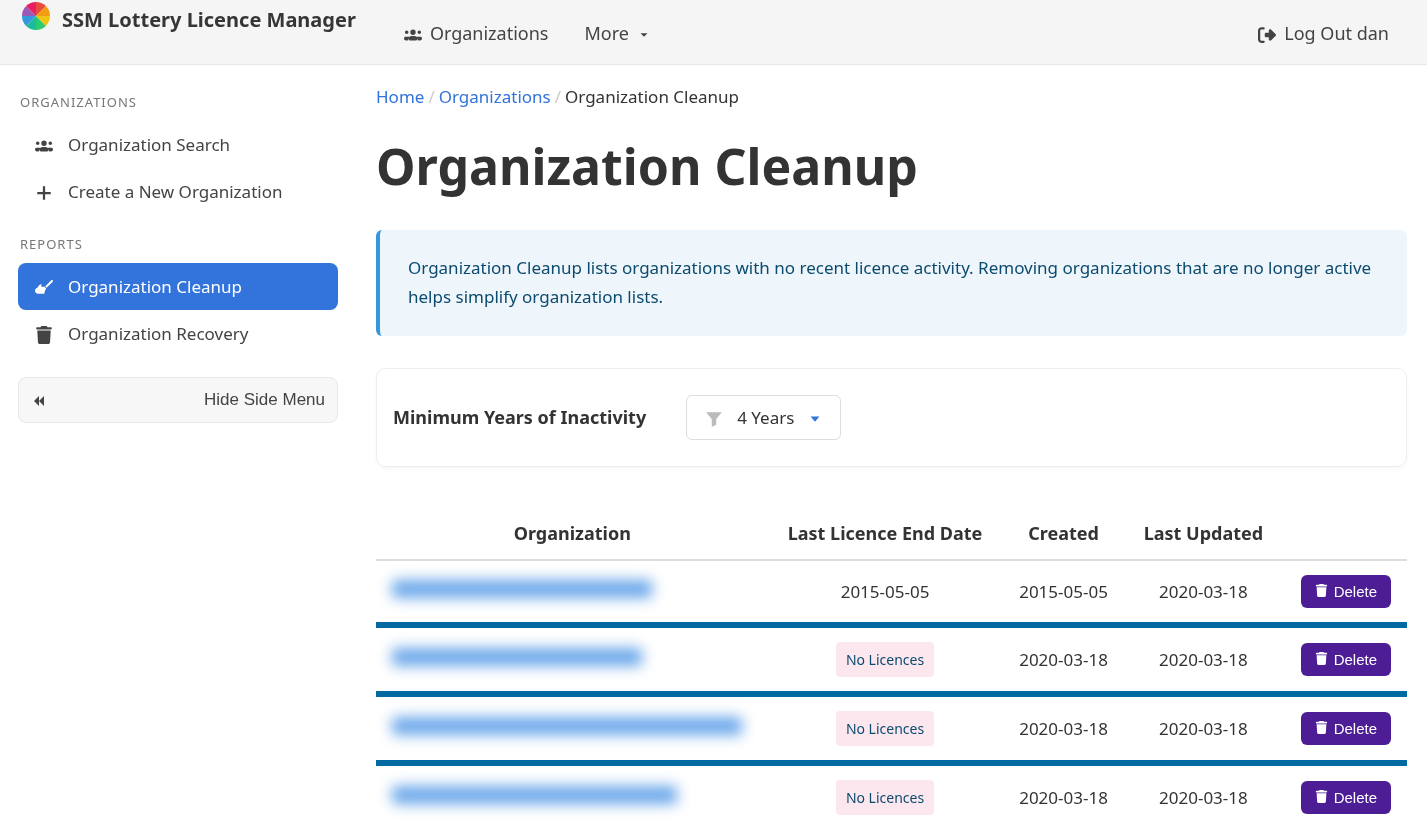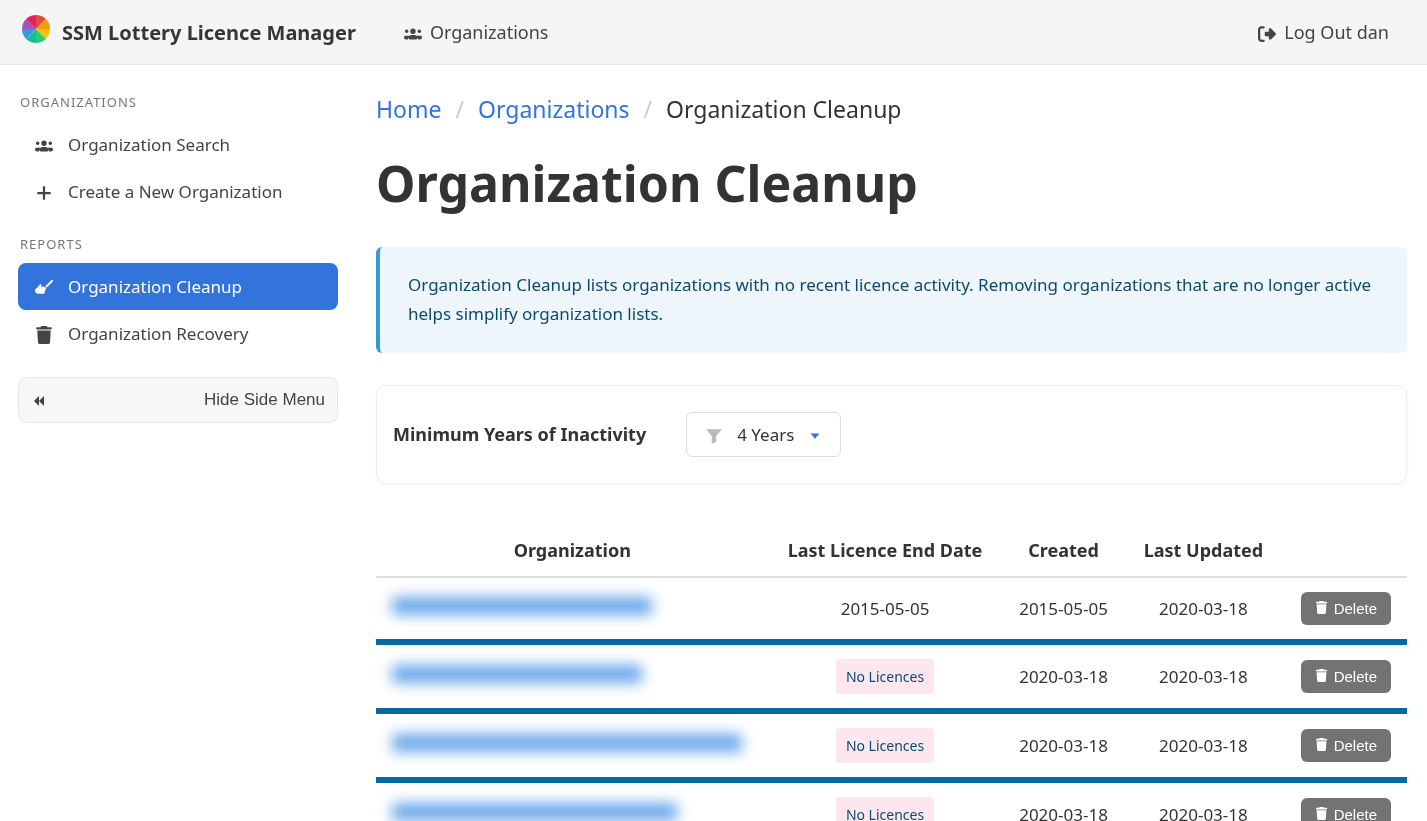--- a/index.html
+++ b/index.html
@@ -1,39 +1,39 @@
 <!DOCTYPE html>
 <html><head>
 <meta charset="utf-8">
 <style>
   * { box-sizing: border-box; margin: 0; padding: 0; }
   body { font-family: system-ui, -apple-system, "Segoe UI", Roboto, sans-serif; background: #fff; color: #333; font-size: 16px; }
   
   
-  .navbar { display: flex; align-items: center; background: #f5f5f5; border-bottom: 1px solid #e8e8e8; padding: 0 20px; height: 65px; }
+  .navbar { display: flex; align-items: flex-start; background: #f5f5f5; border-bottom: 1px solid #e8e8e8; padding: 0 20px; height: 65px; }
   .brand { display: flex; align-items: center; gap: 10px; font-weight: 700; font-size: 20px; color: #363636; margin-right: 30px; cursor: pointer; }
   .brand-logo { width: 32px; height: 32px; }
   .nav-item { display: flex; align-items: center; gap: 8px; padding: 0 18px; font-size: 18px; color: #444; cursor: pointer; height: 65px; }
   .nav-spacer { flex: 1; }
   
   
   .layout { display: flex; }
   .sidebar { width: 356px; padding: 20px 18px; }
   .main { flex: 1; padding: 20px 20px 40px 20px; }
   
   
   .side-heading { font-size: 13px; font-weight: 400; letter-spacing: 1px; color: #777; margin: 8px 0 10px 2px; }
   .side-list { list-style: none; margin-bottom: 20px; }
   .side-item { display: flex; align-items: center; gap: 14px; padding: 12px 16px; border-radius: 8px; font-size: 17px; color: #444; cursor: pointer; }
   .side-item.active { background: #3273dc; color: #fff; }
   .side-item .icon { width: 20px; text-align: center; font-size: 16px; }
   .hide-menu-btn { display: flex; align-items: center; justify-content: space-between; gap: 10px; width: 100%; padding: 12px; border: 1px solid #e8e8e8; border-radius: 8px; background: #f7f7f7; font-size: 17px; color: #444; cursor: pointer; margin-top: 20px; }
   
   
-  .breadcrumb { display: flex; align-items: center; gap: 14px; font-size: 23px; margin-bottom: 24px; margin-top: 8px; }
+  .breadcrumb { display: flex; align-items: center; gap: 4px; font-size: 17px; margin-bottom: 24px; }
   .breadcrumb a { color: #3273dc; text-decoration: none; cursor: pointer; }
   .breadcrumb .sep { color: #ccc; }
   .breadcrumb .current { color: #333; }
   
   
   .page-title { font-size: 50px; font-weight: 700; color: #333; margin-bottom: 30px; }
   
   
   .info-box { background: #eef6fc; border-left: 4px solid #3298dc; border-radius: 6px; padding: 24px 28px; color: #0c4a6e; font-size: 17px; line-height: 1.7; margin-bottom: 32px; }
   
@@ -44,21 +44,21 @@
   .filter-select .filter-icon { color: #bbb; }
   .filter-select .chev { color: #3273dc; }
   
   
   .org-table { width: 100%; border-collapse: collapse; }
   .org-table th { text-align: center; font-size: 18px; font-weight: 700; padding: 14px 16px; border-bottom: 2px solid #ddd; }
   .org-table th.center, .org-table td.center { text-align: center; }
   .org-table td { padding: 14px 16px; border-bottom: 6px solid #0369a1; font-size: 17px; vertical-align: middle; }
   .org-name-blur { display: inline-block; height: 18px; background: #5a9de8; border-radius: 3px; filter: blur(7px); opacity: 0.9; }
   .badge-no-licence { display: inline-block; background: #fde7ef; color: #0c4a6e; font-size: 14px; padding: 8px 10px; border-radius: 4px; }
-  .delete-btn { display: inline-flex; align-items: center; gap: 6px; background: #737373; color: #fff; border: none; border-radius: 6px; padding: 8px 14px; font-size: 15px; cursor: pointer; }
+  .delete-btn { display: inline-flex; align-items: center; gap: 6px; background: #4c1d95; color: #fff; border: none; border-radius: 6px; padding: 8px 14px; font-size: 15px; cursor: pointer; }
   .delete-btn svg { width: 13px; height: 13px; }
   
   
   svg.ico { width: 18px; height: 18px; vertical-align: middle; }
 </style>
 </head>
 <body>
 
 <nav class="navbar">
   <div class="brand">
@@ -79,20 +79,28 @@
     <span>SSM Lottery Licence Manager</span>
   </div>
   <div class="nav-item">
     <span>
       <svg class="ico" viewBox="0 0 640 512" fill="currentColor">
           <path d="M96 224a64 64 0 1 0 0-128 64 64 0 1 0 0 128zm448 0a64 64 0 1 0 0-128 64 64 0 1 0 0 128zM0 376c0 39.8 32.2 72 72 72h48c10 0 19.5-2 28.1-5.7C141 403.3 160 358 203 328c-9-5-19-8-30-8H56C25 320 0 345 0 376zm640 0c0-31-25-56-56-56H467c-11 0-21 3-30 8 43 30 62 75.3 54.9 114.3 8.6 3.7 18.1 5.7 28.1 5.7h48c39.8 0 72-32.2 72-72zM320 256a96 96 0 1 0 0-192 96 96 0 1 0 0 192zm-48 32c-61.9 0-112 50.1-112 112 0 26.5 21.5 48 48 48h224c26.5 0 48-21.5 48-48 0-61.9-50.1-112-112-112H272z"></path>
         </svg>
     </span>
     <span>Organizations</span>
   </div>
+  <div class="nav-item">
+    <span>More</span>
+    <span>
+      <svg class="ico" viewBox="0 0 16 16" fill="currentColor" style="width:14px;height:14px;">
+          <path d="M4 6l4 4 4-4z"></path>
+        </svg>
+    </span>
+  </div>
   <div class="nav-spacer"></div>
   <div class="nav-item">
     <span>
       <svg class="ico" viewBox="0 0 512 512" fill="currentColor">
           <path d="M502.6 278.6l-128 128c-25 25-67.9 7.3-67.9-22.6V320H224c-17.7 0-32-14.3-32-32v-64c0-17.7 14.3-32 32-32h82.7V128c0-29.9 42.9-47.6 67.9-22.6l128 128c12.5 12.5 12.5 32.8 0 45.2zM160 96c17.7 0 32-14.3 32-32s-14.3-32-32-32H96C43 32 0 75 0 128v256c0 53 43 96 96 96h64c17.7 0 32-14.3 32-32s-14.3-32-32-32H96c-17.7 0-32-14.3-32-32V128c0-17.7 14.3-32 32-32h64z"></path>
         </svg>
     </span>
     <span>Log Out dan</span>
   </div>
 </nav>

